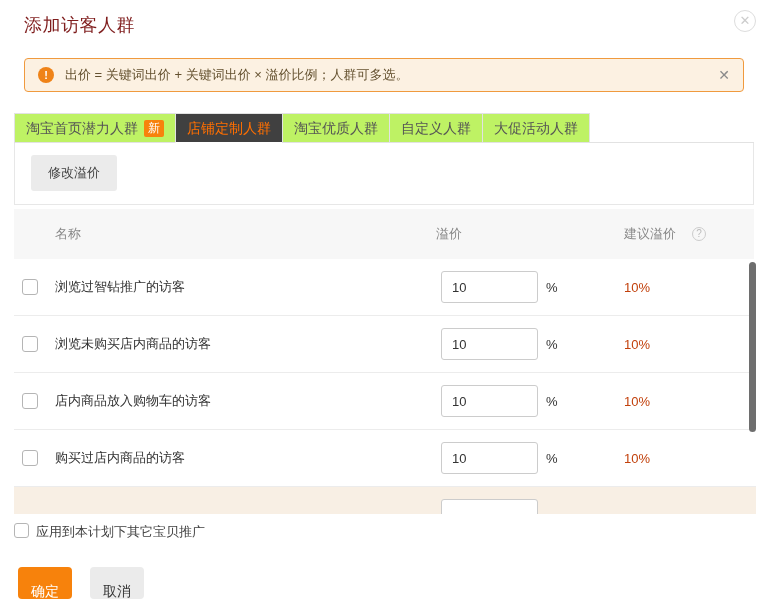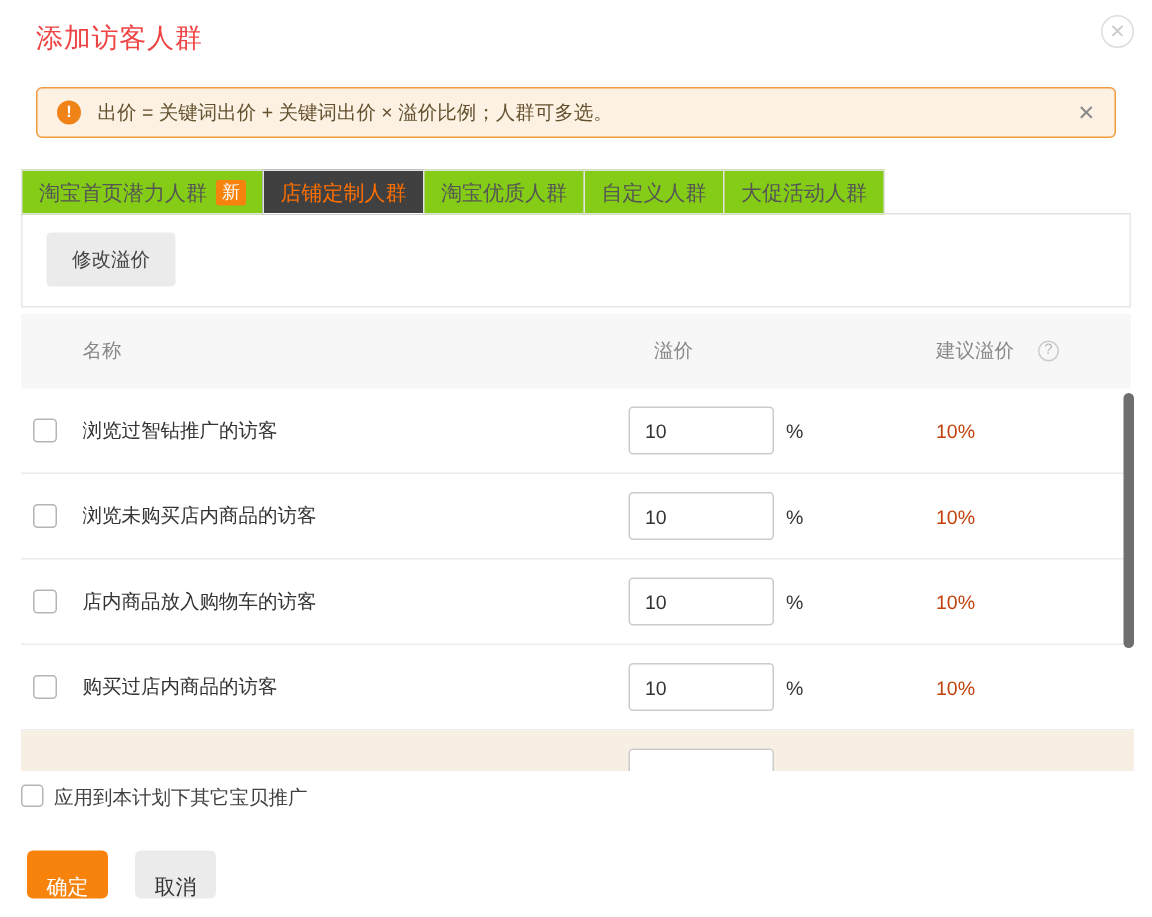--- a/index.html
+++ b/index.html
@@ -10,21 +10,21 @@
     color: #333;
     position: relative;
     overflow: hidden;
     font-size: 13px;
   }
 
   
   .modal-title {
     font-size: 18px;
     font-weight: 500;
-    color: #ef4444;
+    color: #7f1d1d;
     padding: 13px 24px 0;
     letter-spacing: 0.5px;
   }
   .modal-close {
     position: absolute;
     top: 10px; right: 12px;
     width: 22px; height: 22px;
     border: 1px solid #ddd;
     border-radius: 50%;
     color: #ccc;
@@ -77,21 +77,21 @@
     margin: 21px 14px 0;
     border-bottom: 1px solid #e2e2e2;
     align-items: flex-end;
   }
   .tab {
     height: 30px;
     line-height: 28px;
     padding: 0 11px;
     font-size: 14px;
     color: #555;
-    background: #84cc16;
+    background: #bef264;
     border: 1px solid #e2e2e2;
     margin-bottom: -1px;
     margin-left: -1px;
     cursor: pointer;
     white-space: nowrap;
     display: flex;
     align-items: center;
     gap: 6px;
   }
   .tab:first-child { margin-left: 0; }
@@ -181,20 +181,21 @@
   .cell-premium { width: 205px; display: flex; align-items: center; }
   .premium-input {
     width: 97px; height: 32px;
     border: 1px solid #ccc;
     border-radius: 3px;
     padding: 0 10px;
     font-size: 13px;
     color: #333;
     font-family: inherit;
     background: #fff;
+    margin-left: 22px;
   }
   .pct { margin-left: 8px; font-size: 13px; color: #333; }
   .cell-suggested { width: 130px; font-size: 13px; color: #c2410c; }
 
   .scroll-thumb {
     position: absolute;
     top: 3px; right: 0;
     width: 7px; height: 170px;
     background: #6e6e6e;
     border-radius: 4px;

